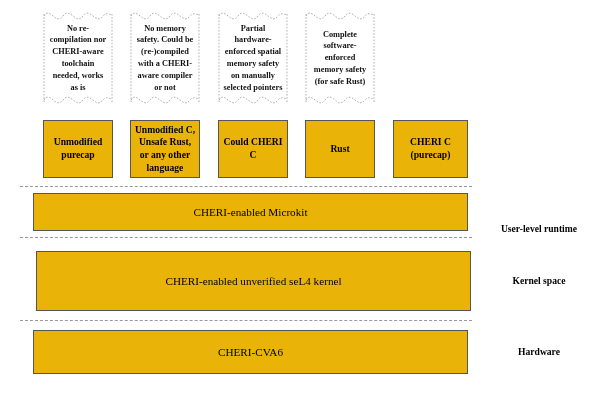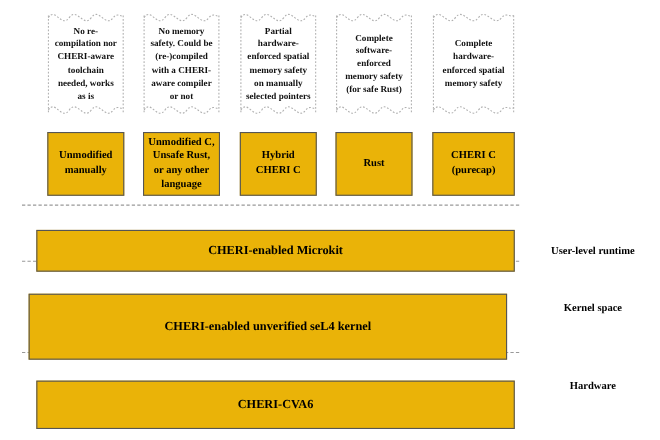--- a/index.html
+++ b/index.html
@@ -66,22 +66,21 @@
     color: #000;
   }
   .domain-box {
     font-size: 9.6px;
     font-weight: bold;
     line-height: 1.32;
     padding: 2px 3px;
   }
   .layer-box {
     font-size: 11.2px;
-    font-weight: bold;
-    margin-top: 16px;
+    font-weight: normal;
   }
 
   
   .side-label {
     position: absolute;
     box-sizing: border-box;
     display: flex;
     align-items: center;
     justify-content: center;
     text-align: center;
@@ -136,59 +135,50 @@
   <div class="note" style="left:305px; top:4px; width:70px; height:108px;justify-content:center;">
     <svg class="note-edge" viewBox="0 0 70 108" preserveAspectRatio="none">
       <path d="M1,12 C7,2 13,22 20,12 C27,2 33,22 40,12 C47,2 53,22 60,12 C64,7 67,12 69,10" fill="none" stroke="#b0b0b0" stroke-width="1" stroke-dasharray="1.6,1.6"></path>
       <path d="M1,96 C7,86 13,106 20,96 C27,86 33,106 40,96 C47,86 53,106 60,96 C64,91 67,96 69,94" fill="none" stroke="#b0b0b0" stroke-width="1" stroke-dasharray="1.6,1.6"></path>
       <line x1="1" y1="10" x2="1" y2="98" stroke="#b0b0b0" stroke-width="1" stroke-dasharray="1.6,1.6"></line>
       <line x1="69" y1="10" x2="69" y2="98" stroke="#b0b0b0" stroke-width="1" stroke-dasharray="1.6,1.6"></line>
     </svg>
     <span class="note-text">Complete software-enforced memory safety (for safe Rust)</span>
   </div>
 
-  <div class="note" style="left:393px; top:4px; width:75px; height:108px;">
-    <svg class="note-edge" viewBox="0 0 75 108" preserveAspectRatio="none">
-      <path d="M1,12 C8,2 14,22 21,12 C28,2 35,22 42,12 C49,2 56,22 63,12 C67,7 71,12 74,10" fill="none" stroke="#b0b0b0" stroke-width="1" stroke-dasharray="1.6,1.6"></path>
-      <path d="M1,96 C8,86 14,106 21,96 C28,86 35,106 42,96 C49,86 56,106 63,96 C67,91 71,96 74,94" fill="none" stroke="#b0b0b0" stroke-width="1" stroke-dasharray="1.6,1.6"></path>
-      <line x1="1" y1="10" x2="1" y2="98" stroke="#b0b0b0" stroke-width="1" stroke-dasharray="1.6,1.6"></line>
-      <line x1="74" y1="10" x2="74" y2="98" stroke="#b0b0b0" stroke-width="1" stroke-dasharray="1.6,1.6"></line>
-    </svg>
-    <span class="note-text">Complete hardware-enforced spatial memory safety</span>
-  </div>
 
   <div class="boxr domain-box" style="left:43px; top:120px; width:70px; height:58px;">
-    <span>Unmodified manually</span>
+    <span>Unmodified purecap</span>
   </div>
 
   <div class="boxr domain-box" style="left:130px; top:120px; width:70px; height:58px;">
     <span>Unmodified C, Unsafe Rust, or any other language</span>
   </div>
 
   <div class="boxr domain-box" style="left:218px; top:120px; width:70px; height:58px;">
-    <span>Hybrid CHERI C</span>
+    <span>Could CHERI C</span>
   </div>
 
   <div class="boxr domain-box" style="left:305px; top:120px; width:70px; height:58px;">
     <span>Rust</span>
   </div>
 
   <div class="boxr domain-box" style="left:393px; top:120px; width:75px; height:58px;">
     <span>CHERI C (purecap)</span>
   </div>
 
   <div class="divider" style="left:20px; top:186px; width:452px;"></div>
   <div class="divider" style="left:20px; top:237px; width:452px;"></div>
   <div class="divider" style="left:20px; top:320px; width:452px;"></div>
 
   <div class="boxr layer-box" style="left:33px; top:193px; width:435px; height:38px;">
     <span>CHERI-enabled Microkit</span>
   </div>
 
-  <div class="boxr layer-box" style="left:26px; top:251px; width:435px; height:60px;">
+  <div class="boxr layer-box" style="left:36px; top:251px; width:435px; height:60px;">
     <span>CHERI-enabled unverified seL4 kernel</span>
   </div>
 
   <div class="boxr layer-box" style="left:33px; top:330px; width:435px; height:44px;">
     <span>CHERI-CVA6</span>
   </div>
 
 
   <div class="side-label" style="left:483px; top:210px; width:112px; height:38px;">
     <span>User-level runtime</span>

